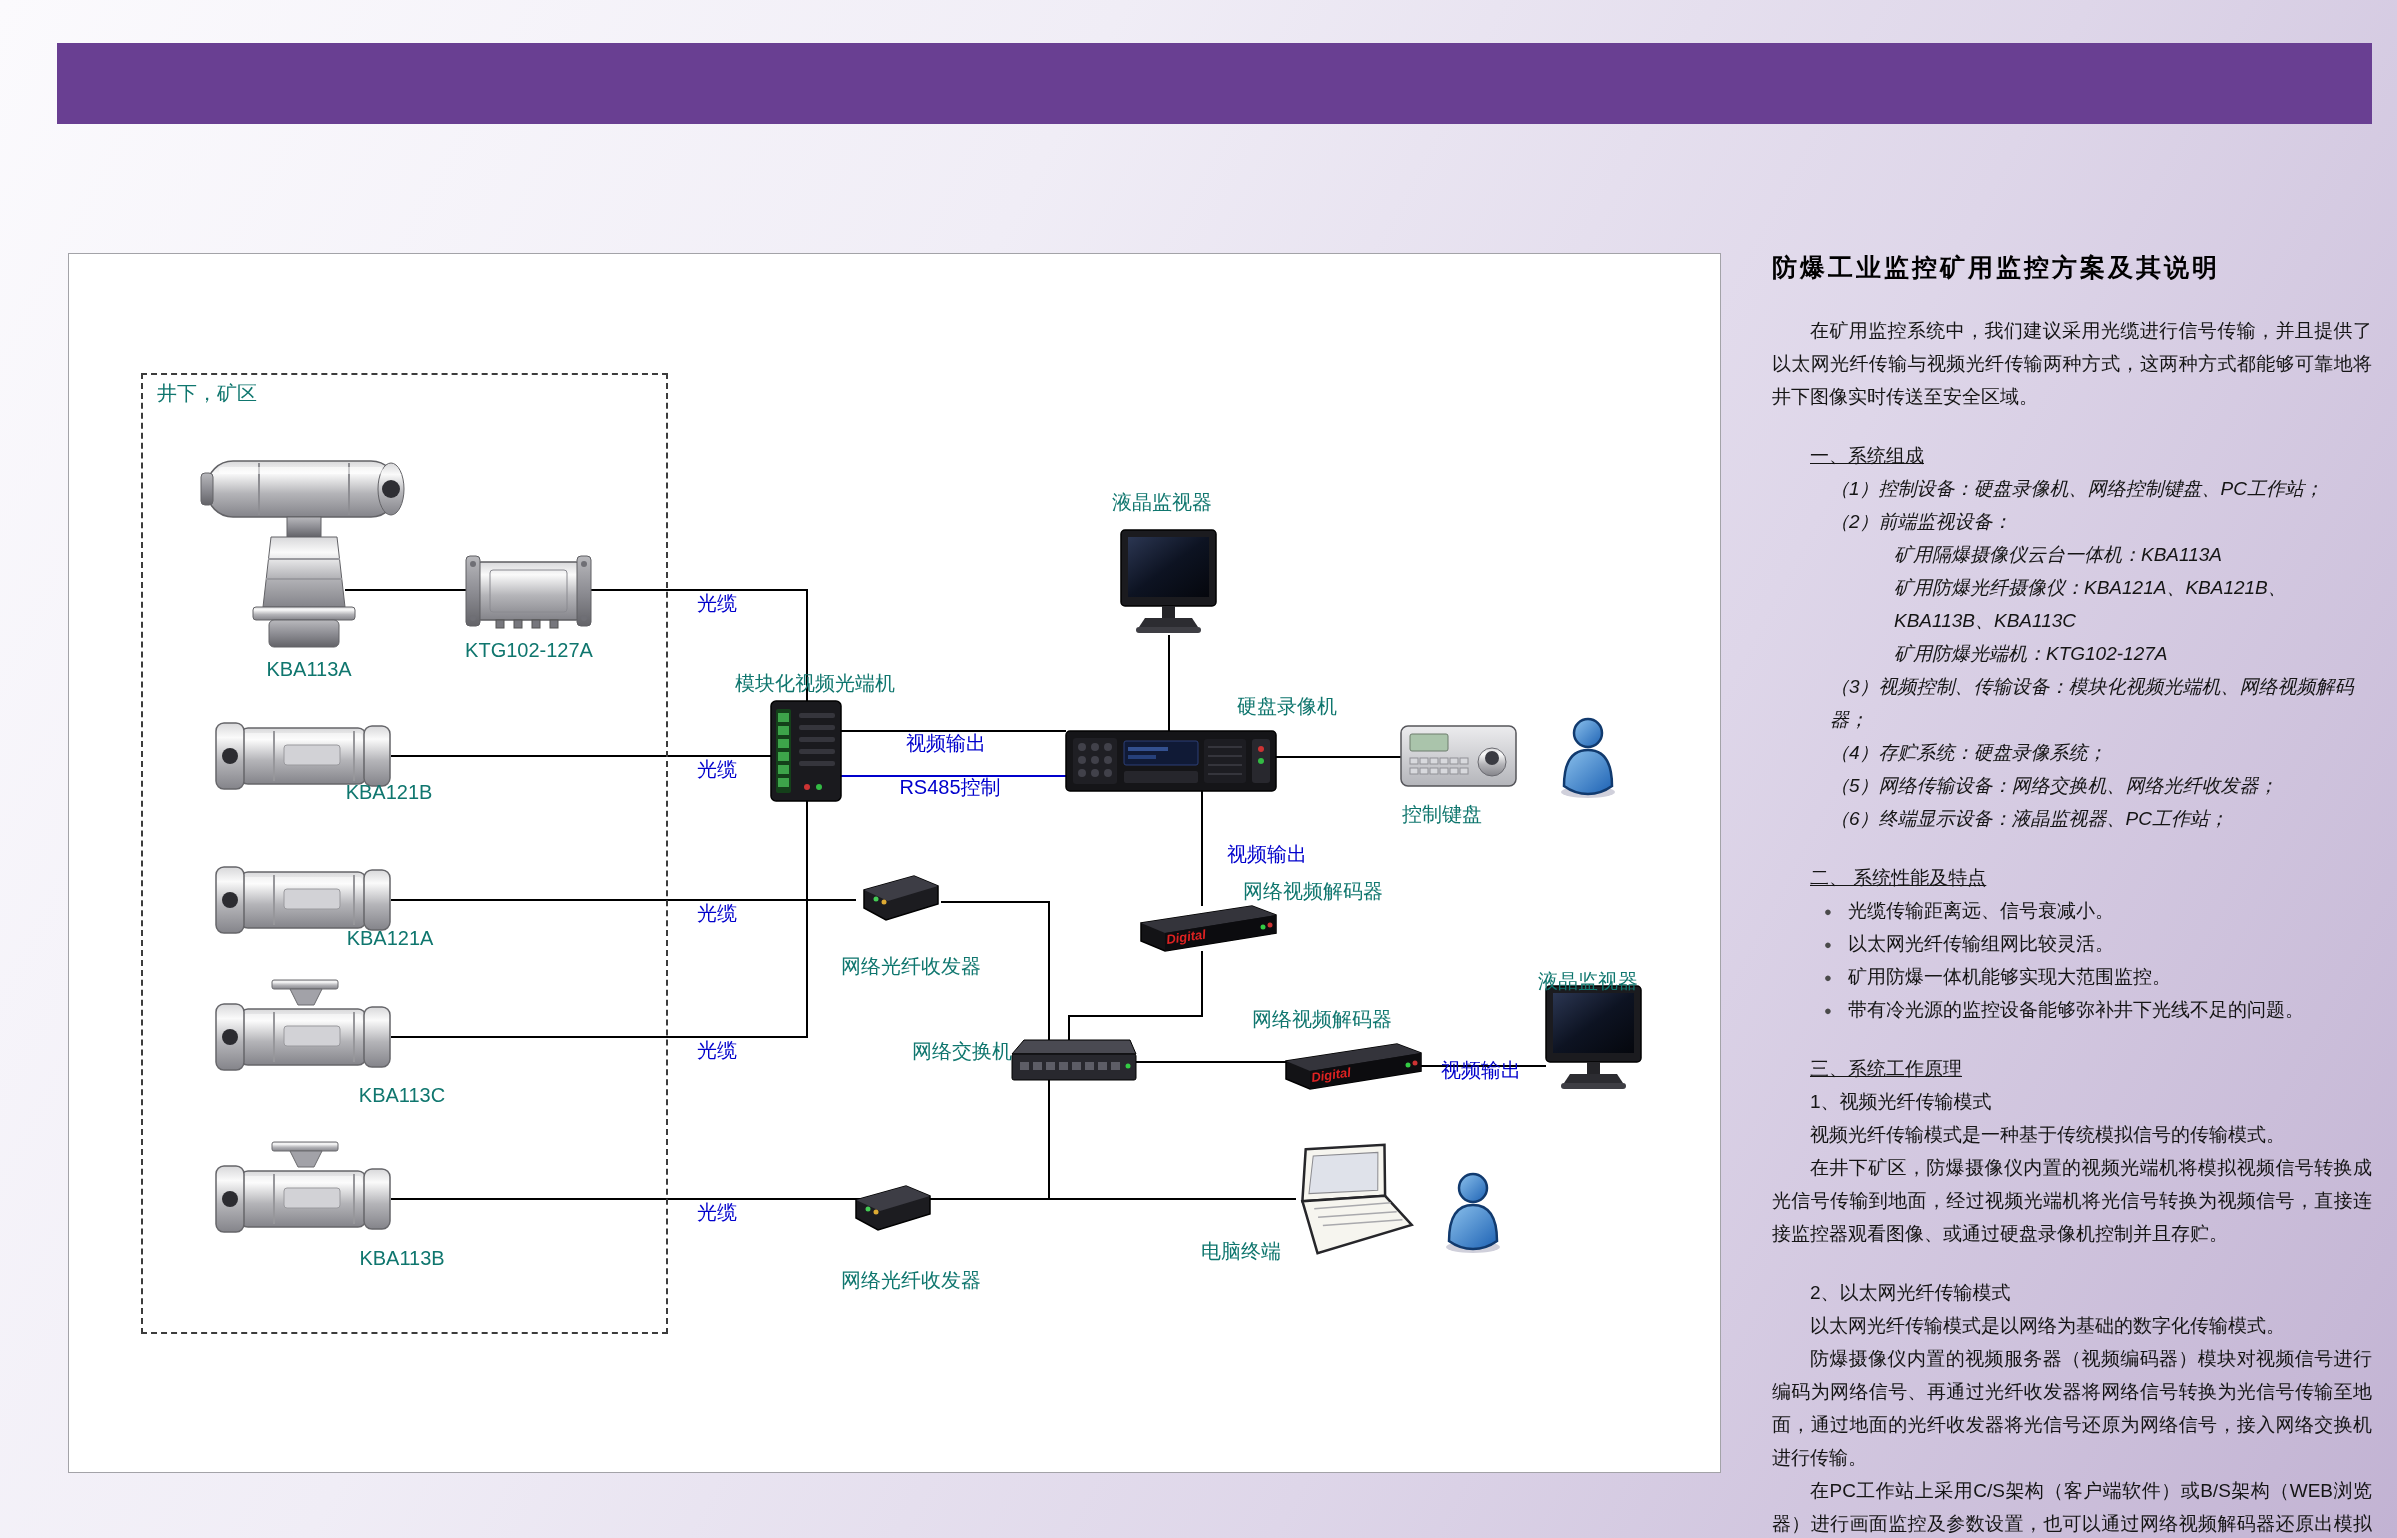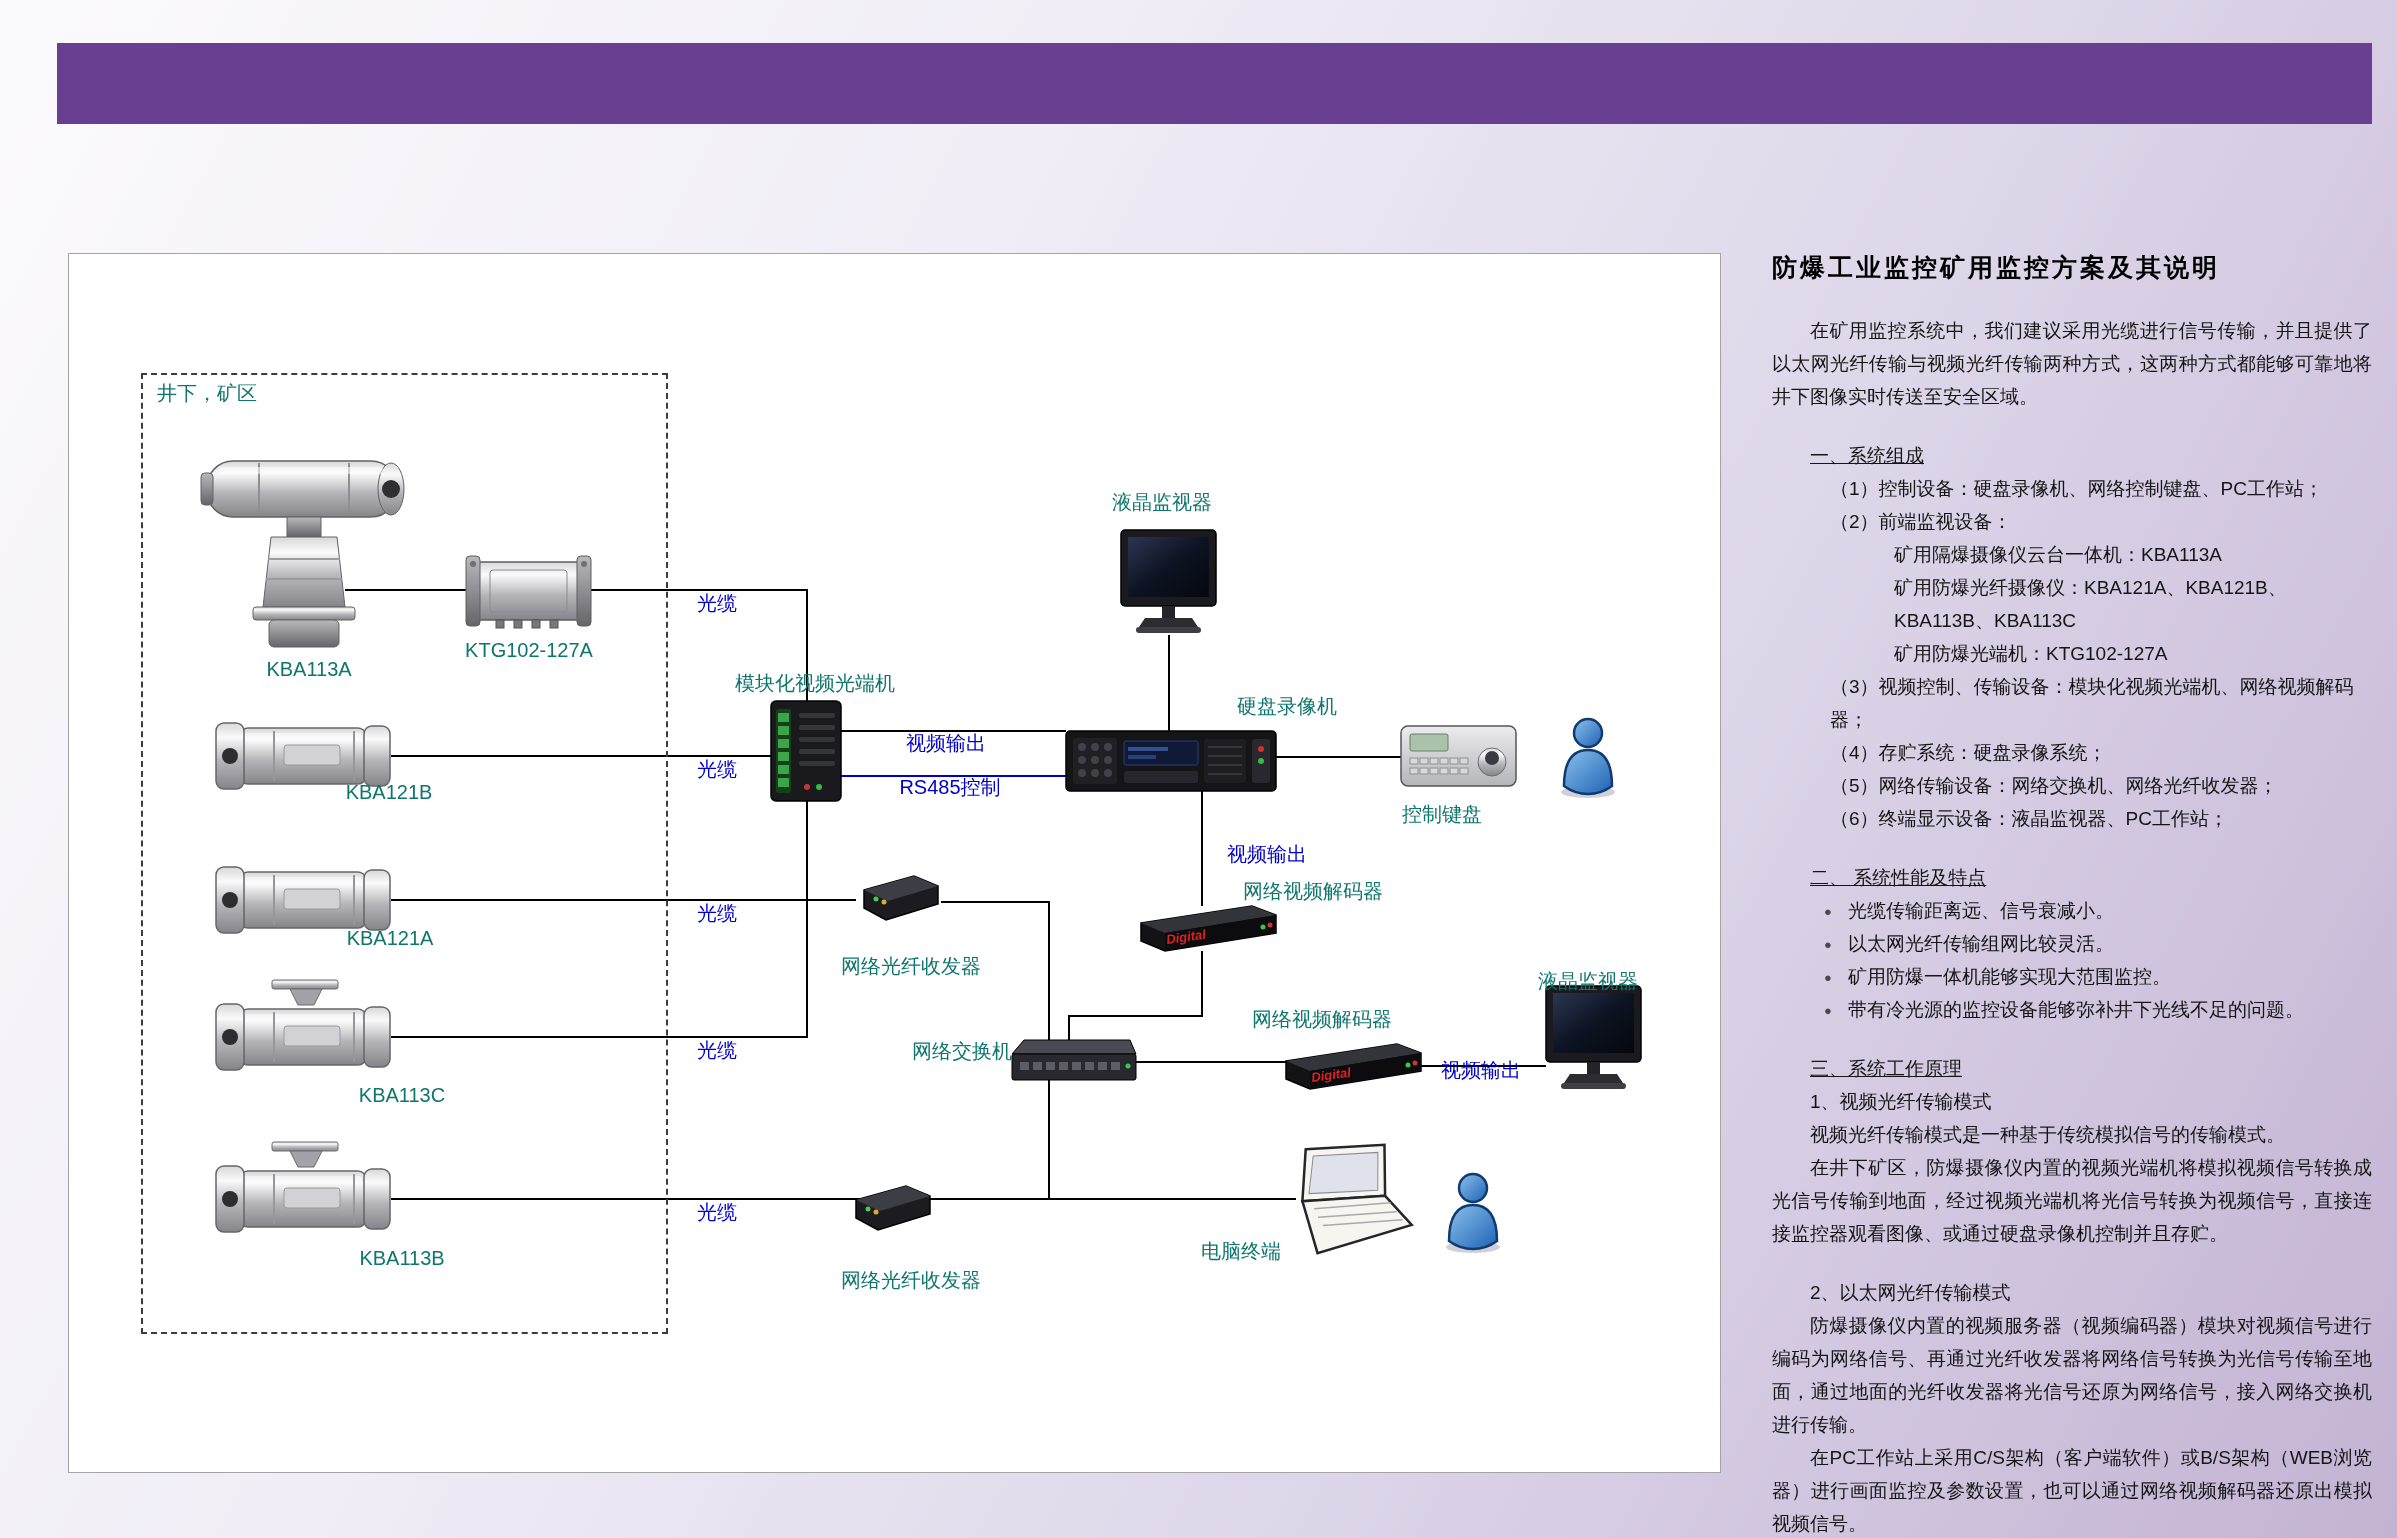--- a/index.html
+++ b/index.html
@@ -17,21 +17,21 @@
   .lbl { position:absolute; font-size:20px; line-height:26px; color:#0f766e; white-space:nowrap; transform:translateX(-50%); }
   .lbl.left { transform:none; }
   .lbl.blue { color:#0000cc;margin-top:26px; }
 
   .article { position:absolute; left:1772px; top:250px; width:600px; font-size:19px; line-height:33px; color:#151515; }
   .article h1 { font-size:25px; line-height:34px; font-weight:bold; letter-spacing:3px; text-align:left; margin-bottom:30px; color:#000; }
   .article .para { text-indent:2em; text-align:justify; }
   .article .sec-heading { margin-top:26px; padding-left:38px;text-decoration:underline; }
   .article .subhead { padding-left:38px; }
   .article .subhead.gap { margin-top:26px; }
-  .article .item { padding-left:58px; }
+  .article .item { padding-left:58px;font-style:italic; }
   .article .item.sub { padding-left:122px; }
   .article .bullet { padding-left:76px; position:relative; }
   .article .bullet::before { content:"\25CF"; position:absolute; left:52px; top:1px; font-size:13px; color:#4a4a4a; }
 </style>
 </head>
 <body>
 
 <div class="header-bar" id="headerBar" style="background: rgb(105, 63, 146);"></div>
 
 <div class="panel">
@@ -317,16 +317,17 @@
   <div class="bullet">光缆传输距离远、信号衰减小。</div>
   <div class="bullet">以太网光纤传输组网比较灵活。</div>
   <div class="bullet">矿用防爆一体机能够实现大范围监控。</div>
   <div class="bullet">带有冷光源的监控设备能够弥补井下光线不足的问题。</div>
 
   <div class="sec-heading">三、系统工作原理</div>
   <div class="subhead">1、视频光纤传输模式</div>
   <p class="para">视频光纤传输模式是一种基于传统模拟信号的传输模式。</p>
   <p class="para">在井下矿区，防爆摄像仪内置的视频光端机将模拟视频信号转换成光信号传输到地面，经过视频光端机将光信号转换为视频信号，直接连接监控器观看图像、或通过硬盘录像机控制并且存贮。</p>
   <div class="subhead gap">2、以太网光纤传输模式</div>
+  <p class="para">以太网光纤传输模式是以网络为基础的数字化传输模式。</p>
   <p class="para">防爆摄像仪内置的视频服务器（视频编码器）模块对视频信号进行编码为网络信号、再通过光纤收发器将网络信号转换为光信号传输至地面，通过地面的光纤收发器将光信号还原为网络信号，接入网络交换机进行传输。</p>
   <p class="para">在PC工作站上采用C/S架构（客户端软件）或B/S架构（WEB浏览器）进行画面监控及参数设置，也可以通过网络视频解码器还原出模拟视频信号。</p>
 
 </div>
 
 </body></html>

